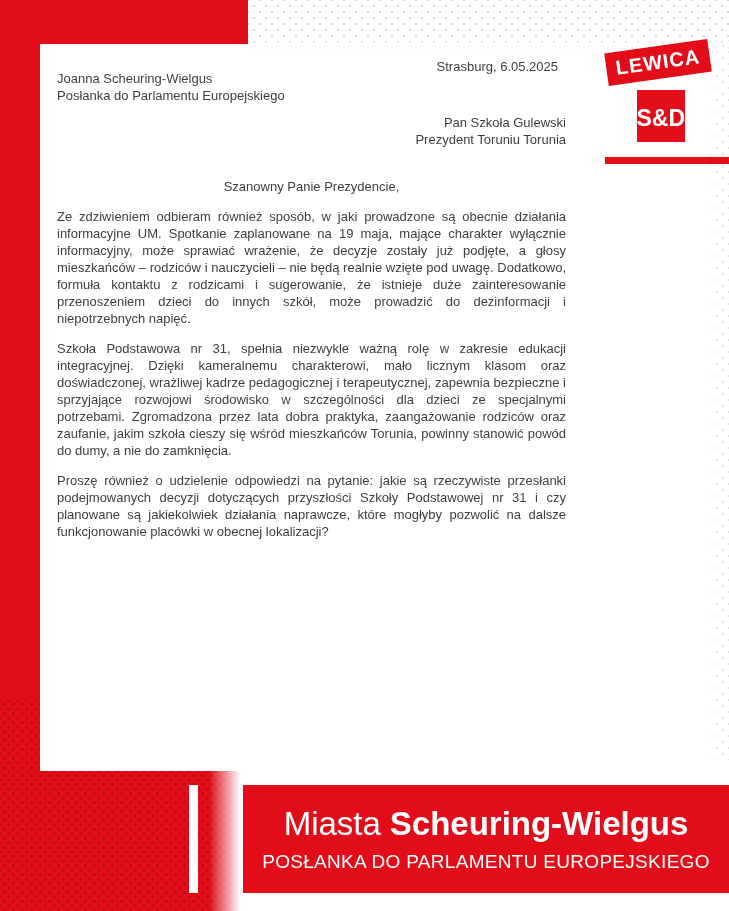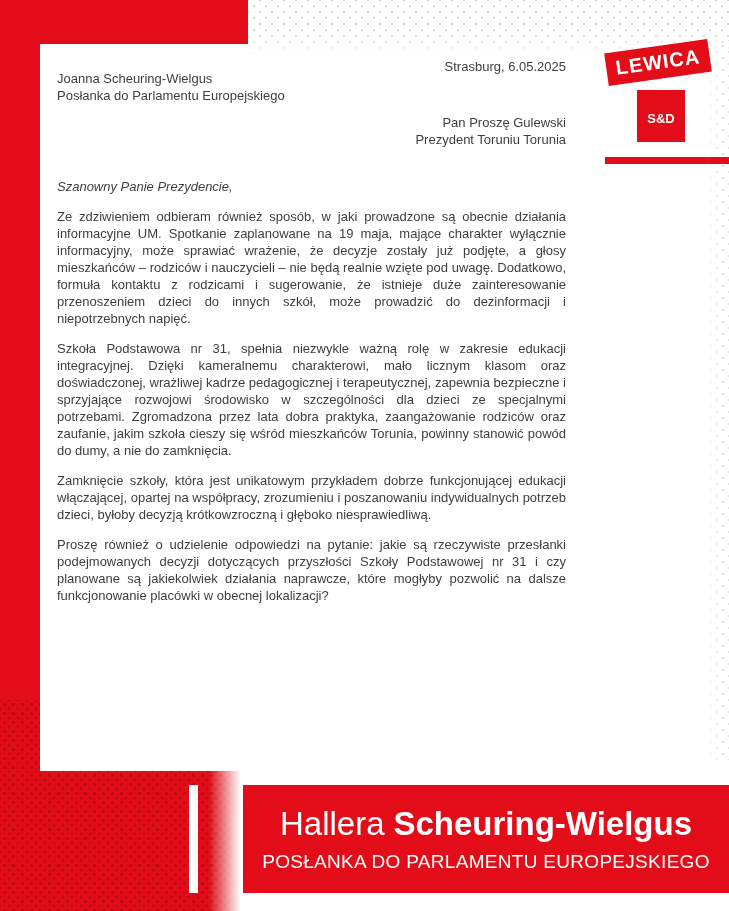--- a/index.html
+++ b/index.html
@@ -41,36 +41,36 @@
             mask-image:linear-gradient(to left,#000 30%,transparent 100%);
   }
   
   .lewica-logo{
     position:absolute;left:606px;top:46px;width:104px;height:33px;background:#e20d18;
     transform:rotate(-8deg);display:flex;align-items:center;justify-content:center;
     color:#ffffff;font-weight:700;font-size:20px;letter-spacing:1px;
   }
   .sd-logo{
     position:absolute;left:637px;top:90px;width:48px;height:52px;background:#e20d18;
-    display:flex;align-items:flex-end;justify-content:center;
-    color:#ffffff;font-weight:700;font-size:13px;padding-bottom:8px;box-sizing:border-box;
+    display:flex;align-items:flex-end;justify-content:flex-end;
+    color:#ffffff;font-weight:700;font-size:23px;padding-bottom:2px;box-sizing:border-box;
   }
   .sd-logo span{margin-bottom:8px;}
   .logo-bar{position:absolute;left:605px;top:157px;width:124px;height:7px;background:#e20d18;}
   
   .content{
     position:absolute;left:57px;top:50px;width:509px;
     color:#3f3e3e;font-size:13px;line-height:17px;
   }
   .sender{position:absolute;left:0;top:20px;white-space:nowrap;}
-  .dateline{position:absolute;right:0;top:8px;text-align:right;white-space:nowrap;}
+  .dateline{position:absolute;right:8px;top:8px;text-align:right;white-space:nowrap;}
   .recipient{position:absolute;right:0;top:64px;text-align:right;white-space:nowrap;}
   .body-text{padding-top:128px;}
   .body-text p{margin:0 0 13px 0;text-align:justify;}
-  .body-text p.salutation{text-align:left;font-style:italic;}
+  .body-text p.salutation{text-align:center;}
   
   .footer-bar{position:absolute;left:189px;top:785px;width:9px;height:108px;background:#ffffff;z-index:3;}
   .footer-band{
     position:absolute;left:243px;top:785px;width:486px;height:108px;background:#e20d18;z-index:2;
     display:flex;flex-direction:column;align-items:center;justify-content:center;
     color:#ffffff;
   }
   .footer-name{font-size:33px;line-height:36px;font-weight:400;white-space:nowrap;}
   .footer-name .last{font-weight:700;margin-left:0.27em;}
   .footer-title{font-size:19px;line-height:22px;font-weight:400;letter-spacing:0.3px;margin-top:9px;white-space:nowrap;}
@@ -95,34 +95,33 @@
   </div>
   <div class="logo-bar"></div>
 
   <div class="content">
     <div class="sender">
       <div>Joanna Scheuring-Wielgus</div>
       <div>Posłanka do Parlamentu Europejskiego</div>
     </div>
     <div class="dateline">Strasburg, 6.05.2025</div>
     <div class="recipient">
-      <div>Pan Proszę Gulewski</div>
+      <div>Pan Szkoła Gulewski</div>
       <div>Prezydent Toruniu Torunia</div>
     </div>
 
     <div class="body-text">
       <p class="salutation">Szanowny Panie Prezydencie,</p>
       <p>Ze zdziwieniem odbieram również sposób, w jaki prowadzone są obecnie działania informacyjne UM. Spotkanie zaplanowane na 19 maja, mające charakter wyłącznie informacyjny, może sprawiać wrażenie, że decyzje zostały już podjęte, a głosy mieszkańców – rodziców i nauczycieli – nie będą realnie wzięte pod uwagę. Dodatkowo, formuła kontaktu z rodzicami i sugerowanie, że istnieje duże zainteresowanie przenoszeniem dzieci do innych szkół, może prowadzić do dezinformacji i niepotrzebnych napięć.</p>
       <p>Szkoła Podstawowa nr 31, spełnia niezwykle ważną rolę w zakresie edukacji integracyjnej. Dzięki kameralnemu charakterowi, mało licznym klasom oraz doświadczonej, wrażliwej kadrze pedagogicznej i terapeutycznej, zapewnia bezpieczne i sprzyjające rozwojowi środowisko w szczególności dla dzieci ze specjalnymi potrzebami. Zgromadzona przez lata dobra praktyka, zaangażowanie rodziców oraz zaufanie, jakim szkoła cieszy się wśród mieszkańców Torunia, powinny stanowić powód do dumy, a nie do zamknięcia.</p>
-      <p>Zamknięcie szkoły, która jest unikatowym przykładem dobrze funkcjonującej edukacji włączającej, opartej na współpracy, zrozumieniu i poszanowaniu indywidualnych potrzeb dzieci, byłoby decyzją krótkowzroczną i głęboko niesprawiedliwą.</p>
       <p>Proszę również o udzielenie odpowiedzi na pytanie: jakie są rzeczywiste przesłanki podejmowanych decyzji dotyczących przyszłości Szkoły Podstawowej nr 31 i czy planowane są jakiekolwiek działania naprawcze, które mogłyby pozwolić na dalsze funkcjonowanie placówki w obecnej lokalizacji?</p>
     </div>
   </div>
 
   <div class="footer-bar"></div>
   <div class="footer-band">
     <div class="footer-name">
-      <span class="first">Hallera</span><span class="last">Scheuring-Wielgus</span>
+      <span class="first">Miasta</span><span class="last">Scheuring-Wielgus</span>
     </div>
     <div class="footer-title">POSŁANKA DO PARLAMENTU EUROPEJSKIEGO</div>
   </div>
 
 </div>
 
 </body></html>

